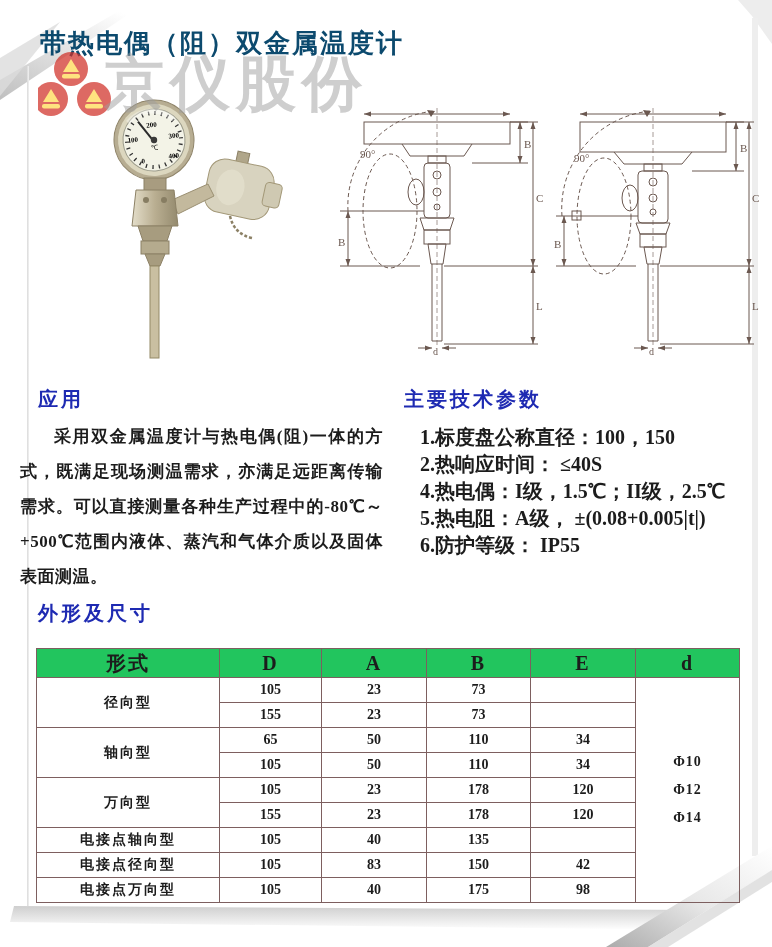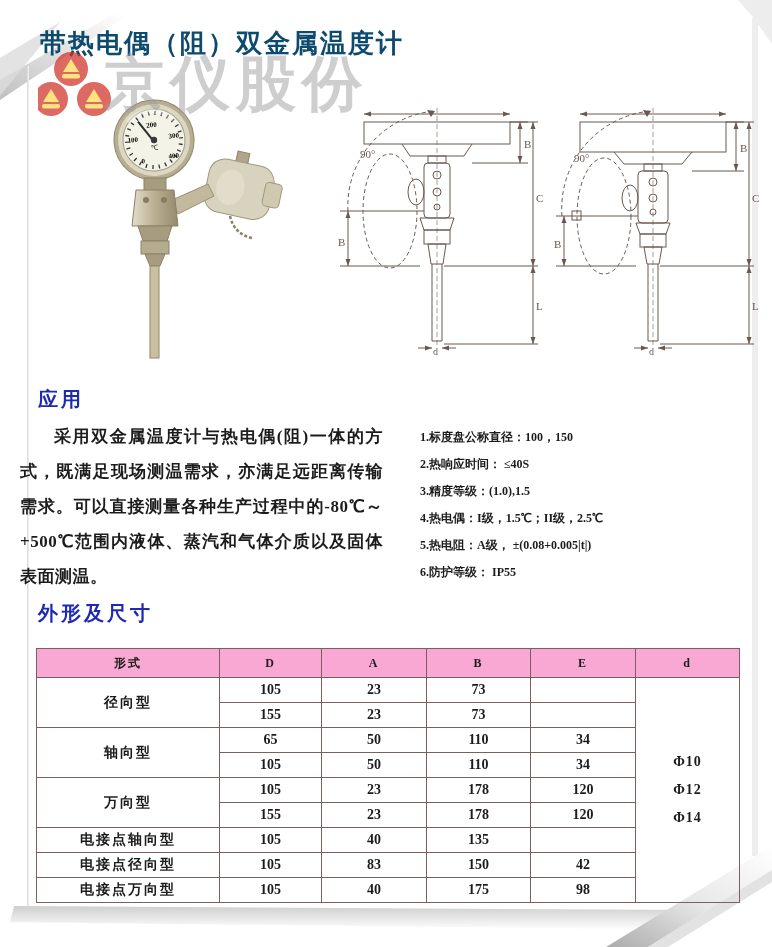--- a/index.html
+++ b/index.html
@@ -24,31 +24,31 @@
   .sec-h { font-size:20px; font-weight:700; letter-spacing:3px; color:#1e2ab2; white-space:nowrap; }
   .h-app  { left:38px;  top:386px; }
   .h-spec { left:404px; top:386px; }
   .h-dim  { left:38px;  top:600px; }
 
   .app-text { left:20px; top:419px; width:363px; font-family:"Liberation Serif", serif;
               font-size:17px; font-weight:700; line-height:35px; text-align:justify;
               text-indent:2em; color:#1c1c1c; letter-spacing:0.5px; }
 
   .spec-list { left:420px; top:424px; width:345px; font-family:"Liberation Serif", serif;
-               font-size:12px; font-weight:700; color:#1c1c1c; }
+               font-size:20px; font-weight:700; color:#1c1c1c; }
   .spec-list .it { line-height:27px; white-space:nowrap; }
   .spec-list .indent { padding-left:78px; }
 
   
   .tbl-wrap { left:36px; top:648px; z-index:3; }
   table { border-collapse:collapse; table-layout:fixed; width:704px;
           font-family:"Liberation Serif", serif; color:#1c1c1c; }
   th, td { border:1px solid #7d5f5f; text-align:center; vertical-align:middle;
            font-size:14px; overflow:hidden; }
-  thead th { height:29px; background:#f9a8d4; font-weight:700; font-size:12px; letter-spacing:2px; }
+  thead th { height:29px; background:#22c55e; font-weight:700; font-size:20px; letter-spacing:2px; }
   tbody td, tbody th { height:25px; font-weight:700; }
   .row-label { letter-spacing:2px; font-size:14px; }
   .d-cell div { line-height:28px; letter-spacing:1px; }
 
   svg text { font-family:"Liberation Serif", serif; }
   .ph { position:absolute; z-index:4; }
   .dw { position:absolute; z-index:3; }
 </style>
 </head>
 <body>
@@ -270,24 +270,24 @@
   <line x1="86" y1="252" x2="100" y2="252"></line>
   <line x1="110" y1="252" x2="124" y2="252"></line>
   <polygon points="100,252 93,249.5 93,254.5" fill="#6b5850" stroke="none"></polygon>
   <polygon points="110,252 117,249.5 117,254.5" fill="#6b5850" stroke="none"></polygon>
   <text x="101" y="259" font-size="10" fill="#6b5850" stroke="none">d</text>
 </svg>
 
 <div class="layer sec-h h-app">应用</div>
 <div class="layer app-text">采用双金属温度计与热电偶(阻)一体的方式，既满足现场测温需求，亦满足远距离传输需求。可以直接测量各种生产过程中的-80℃～+500℃范围内液体、蒸汽和气体介质以及固体表面测温。</div>
 
+<div class="layer sec-h h-spec">主要技术参数</div>
 <div class="layer spec-list">
   <div class="it">1.标度盘公称直径：100，150</div>
   <div class="it">2.热响应时间： ≤40S</div>
-  <div class="it">3.精度等级：(1.0),1.5</div>
   <div class="it">4.热电偶：I级，1.5℃；II级，2.5℃</div>
   <div class="it">5.热电阻：A级， ±(0.08+0.005|t|)</div>
   <div class="it">6.防护等级： IP55</div>
 </div>
 
 <div class="layer sec-h h-dim">外形及尺寸</div>
 <div class="layer tbl-wrap">
   <table id="dims-table">
     <colgroup>
       <col style="width:183px">

